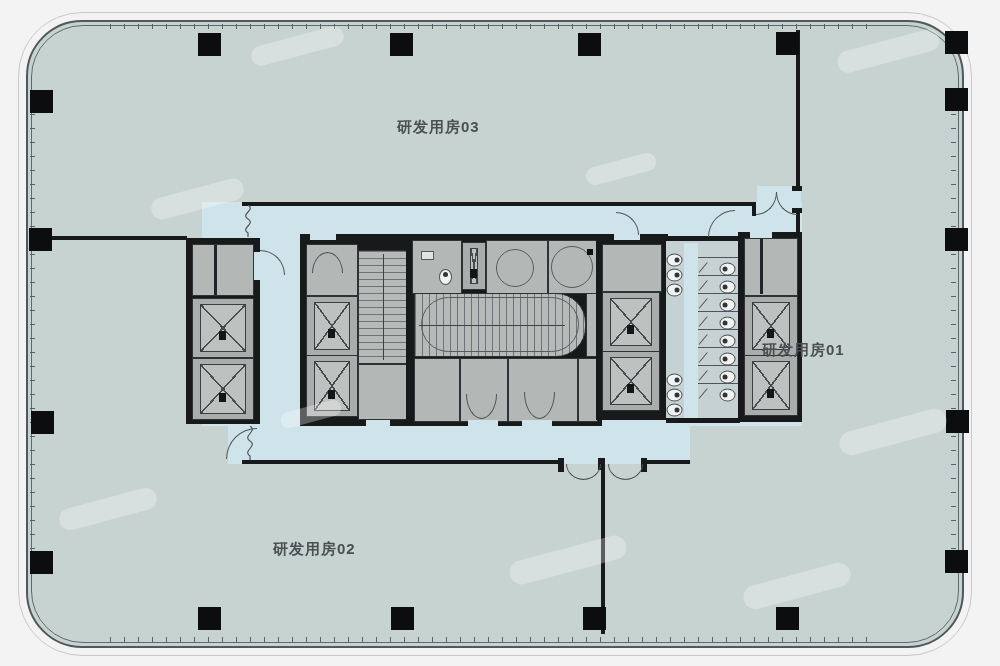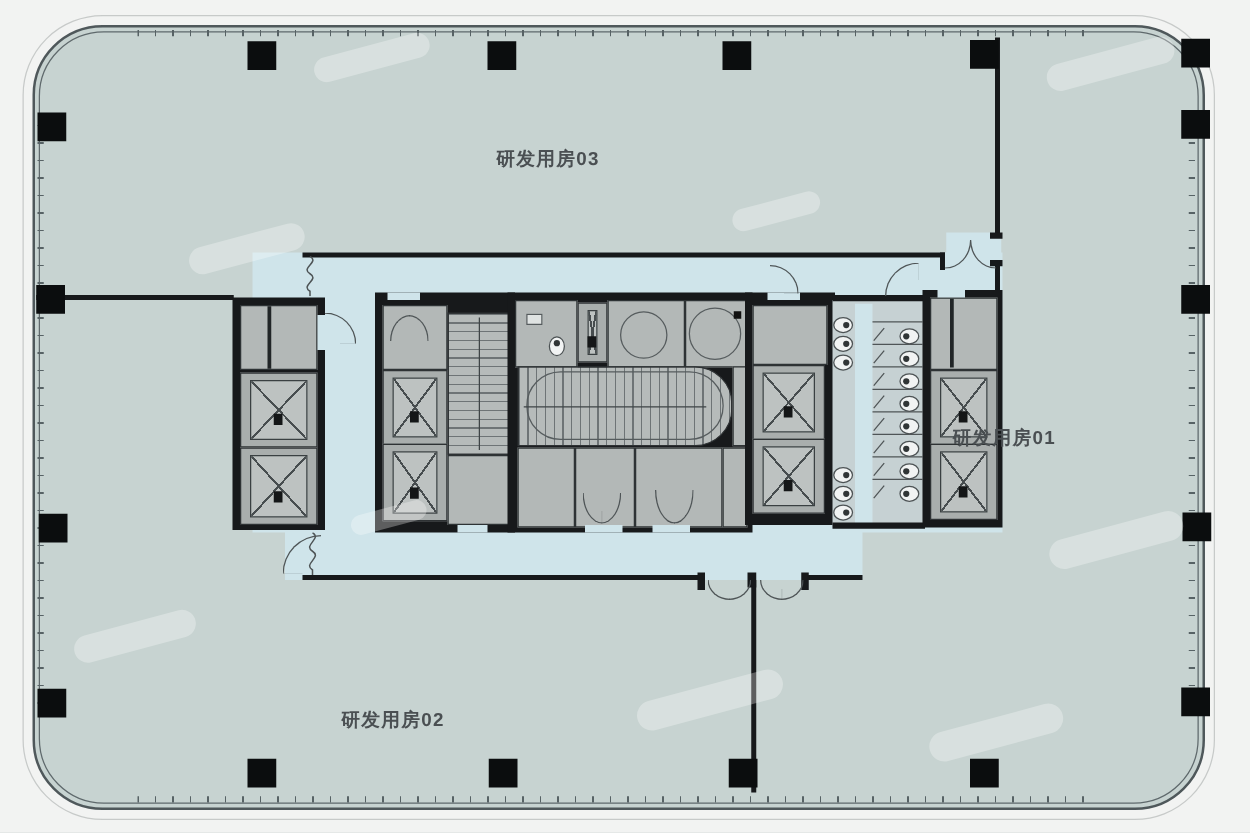--- a/index.html
+++ b/index.html
@@ -222,21 +222,21 @@
   <div class="col" style="left:391px;top:607px;"></div>
   <div class="col" style="left:583px;top:607px;"></div>
   <div class="col" style="left:776px;top:607px;"></div>
   <div class="col" style="left:30px;top:90px;"></div>
   <div class="col" style="left:29px;top:228px;"></div>
   <div class="col" style="left:31px;top:411px;"></div>
   <div class="col" style="left:30px;top:551px;"></div>
 
   <div class="lbl" style="left:397px;top:118px;">研发用房03</div>
   <div class="lbl" style="left:762px;top:341px;">研发用房01</div>
-  <div class="lbl" style="left:273px;top:567px;text-align:center;">研发用房02</div>
+  <div class="lbl" style="left:273px;top:540px;text-align:center;">研发用房02</div>
 
   <div class="wm" style="left:150px;top:188px;width:95px;height:22px;"></div>
   <div class="wm" style="left:250px;top:36px;width:95px;height:20px;"></div>
   <div class="wm" style="left:585px;top:160px;width:72px;height:18px;"></div>
   <div class="wm" style="left:836px;top:40px;width:105px;height:22px;"></div>
   <div class="wm" style="left:838px;top:420px;width:110px;height:24px;"></div>
   <div class="wm" style="left:508px;top:548px;width:120px;height:24px;"></div>
   <div class="wm" style="left:742px;top:574px;width:110px;height:24px;"></div>
   <div class="wm" style="left:58px;top:498px;width:100px;height:22px;"></div>
   <div class="wm" style="left:280px;top:406px;width:62px;height:16px;"></div>

